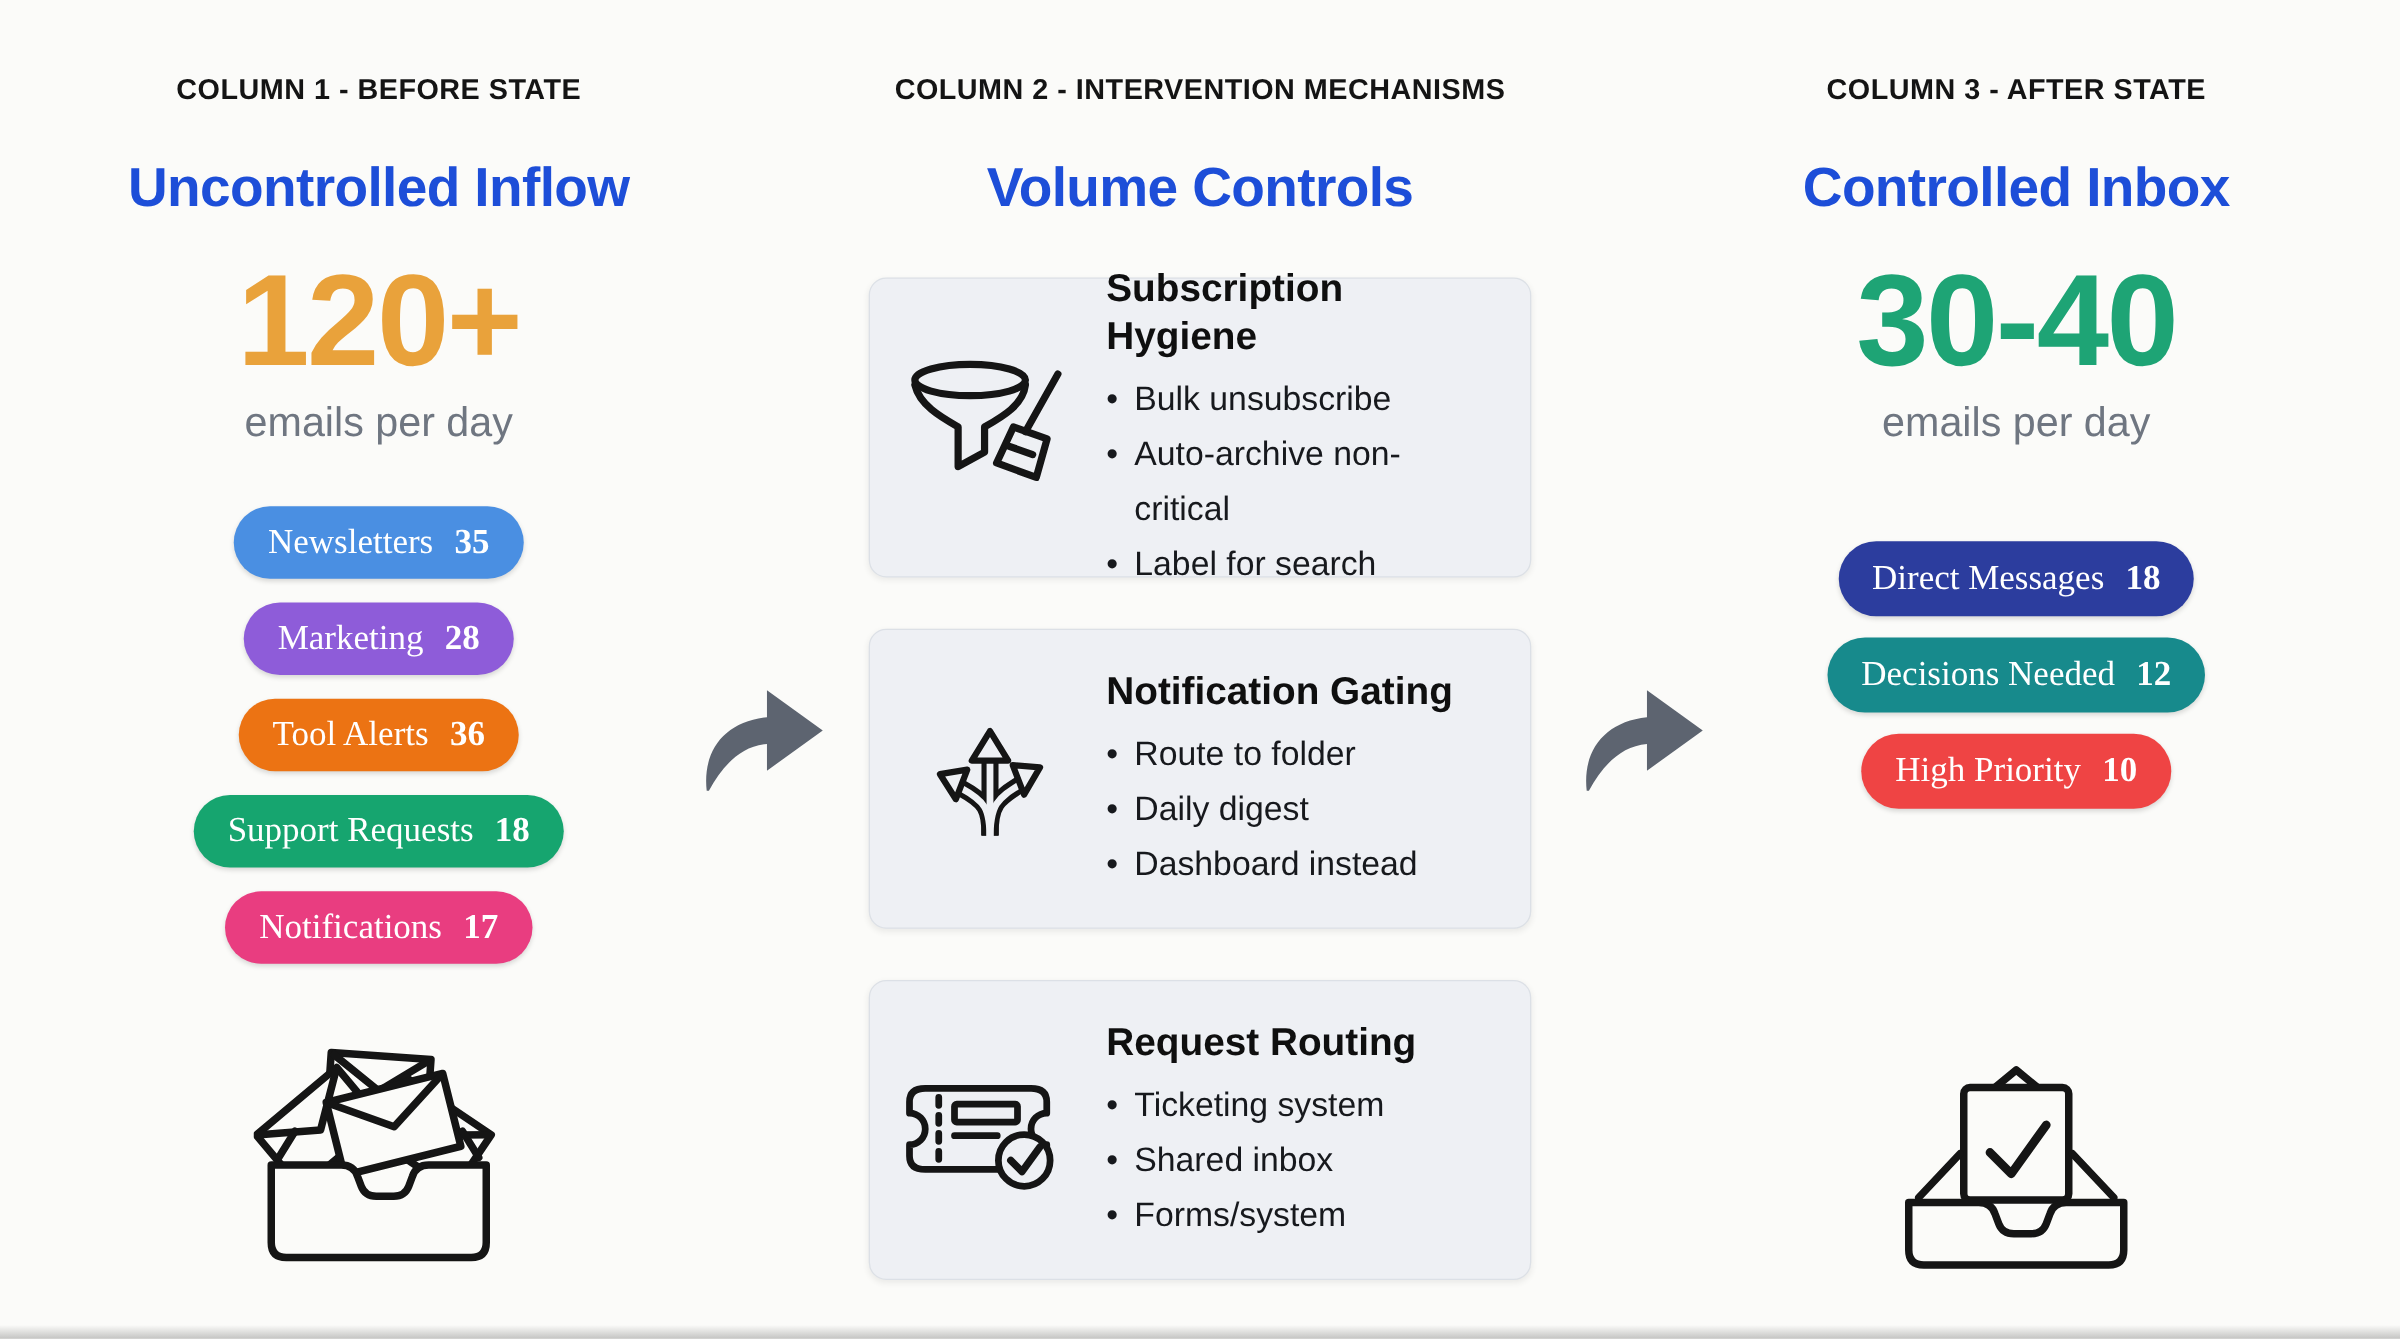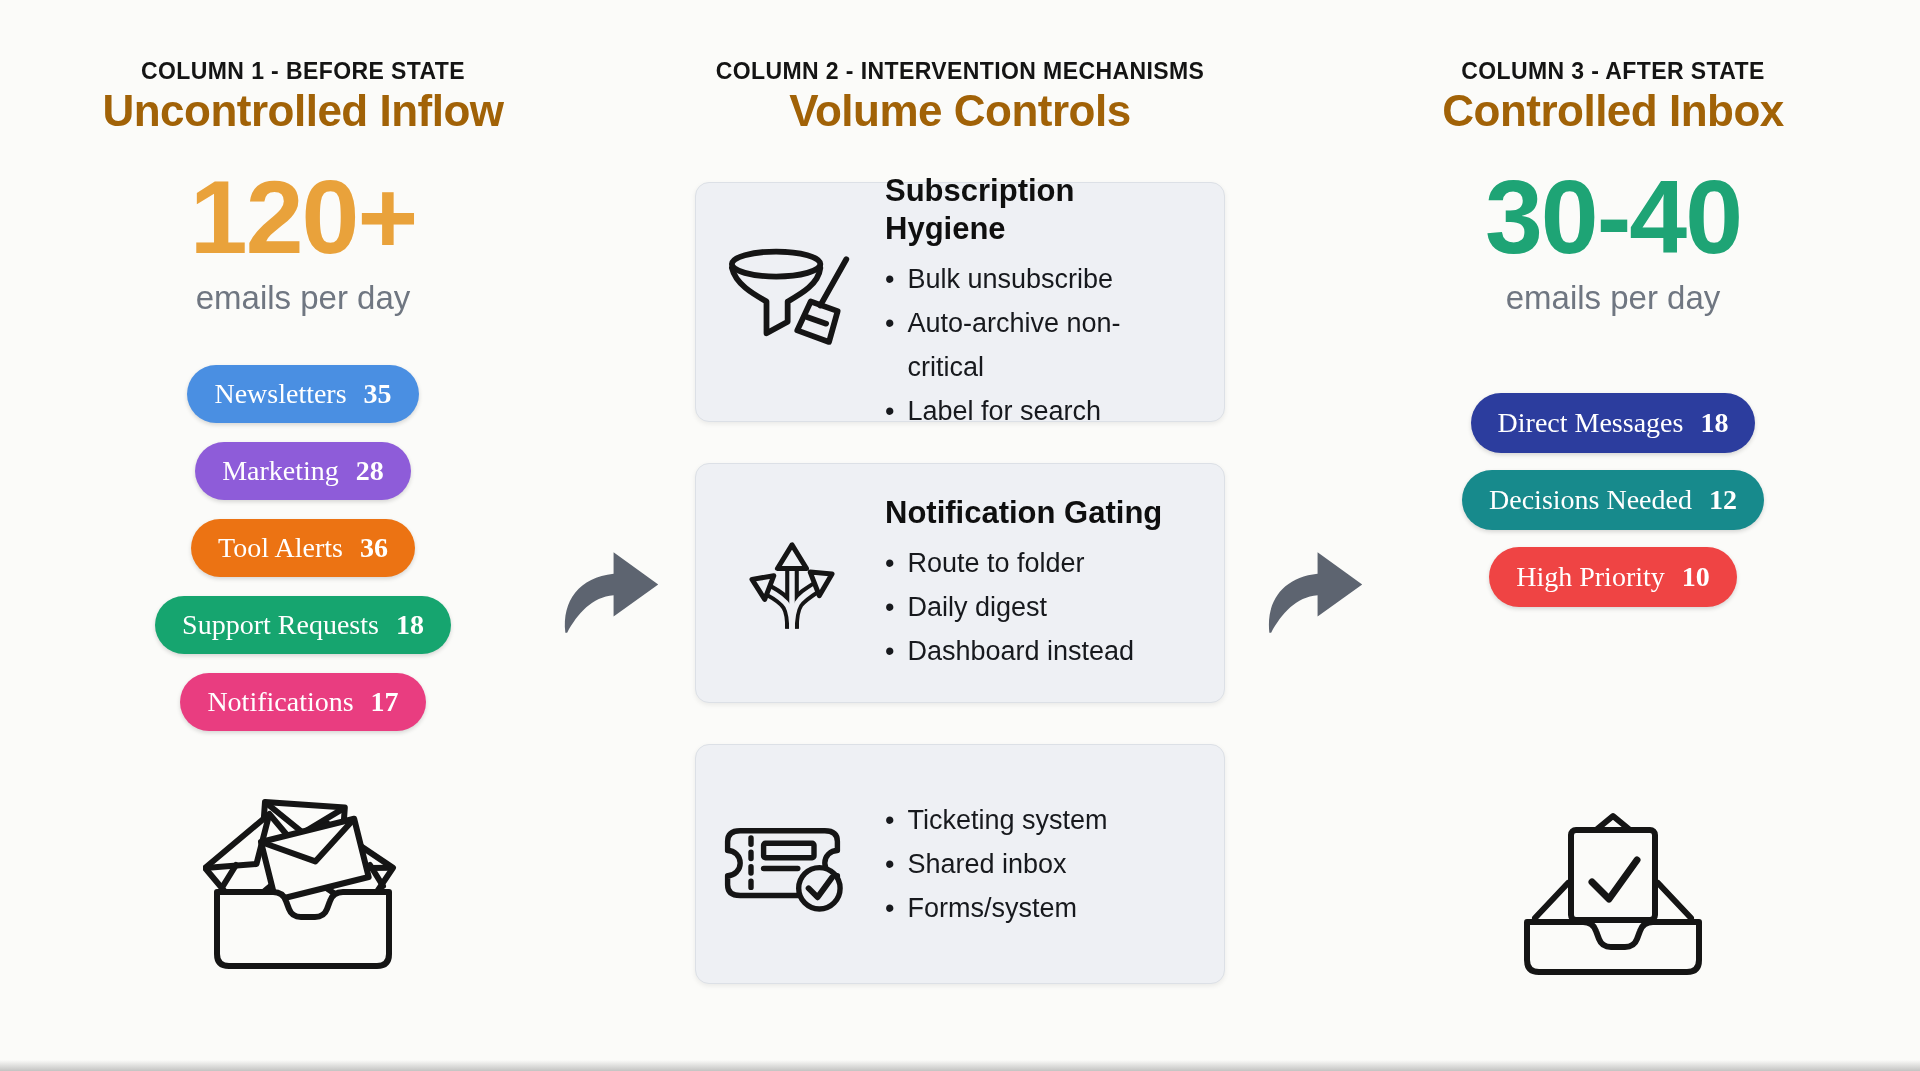--- a/index.html
+++ b/index.html
@@ -15,22 +15,23 @@
   #col-before { left:33px;   width:540px; }
   #col-mid    { left:640px;  width:640px; }
   #col-after  { left:1343px; width:540px; }
 
   .kicker {
     margin-top:58px;
     font-size:23px; font-weight:700; letter-spacing:.4px;
     color:#141414; line-height:27px;
   }
   .col-title {
+    margin-top:40px;
     font-size:44px; font-weight:800; letter-spacing:-.5px;
-    color:#a16207; line-height:51px;
+    color:#1d4ed8; line-height:51px;
   }
   .metric {
     margin-top:29px;
     font-size:104px; font-weight:800; line-height:1; letter-spacing:-2px;
   }
   .metric-caption {
     margin-top:9px;
     font-size:33px; line-height:40px; color:#6F7681;
   }
 
@@ -216,20 +217,21 @@
         <svg width="140" height="118" viewBox="0 0 150 122">
           <path d="M18,24 H112 Q126,24 126,36 V46 A14,14 0 0 0 126,74 V84 Q126,96 112,96 H18 Q4,96 4,84 V74 A14,14 0 0 0 4,46 V36 Q4,24 18,24 Z" fill="none" stroke="#151515" stroke-width="6" stroke-linejoin="round"></path>
           <path d="M30,32 V88" stroke="#151515" stroke-width="6" stroke-dasharray="7 9" stroke-linecap="round" fill="none"></path>
           <rect x="44" y="38" width="56" height="16" rx="2" fill="none" stroke="#151515" stroke-width="6"></rect>
           <path d="M44,66 H82" stroke="#151515" stroke-width="6" stroke-linecap="round"></path>
           <circle cx="106" cy="88" r="23" fill="#EEF0F4" stroke="#151515" stroke-width="6"></circle>
           <path d="M94,88 L104,98 L120,76" fill="none" stroke="#151515" stroke-width="6.5" stroke-linecap="round" stroke-linejoin="round"></path>
         </svg>
       </div>
       <div class="card-body">
+        <div class="card-title">Request Routing</div>
         <div>
             <div class="bullet">
               <span class="dot">•</span>
               <span>Ticketing system</span>
             </div>
             <div class="bullet">
               <span class="dot">•</span>
               <span>Shared inbox</span>
             </div>
             <div class="bullet">

